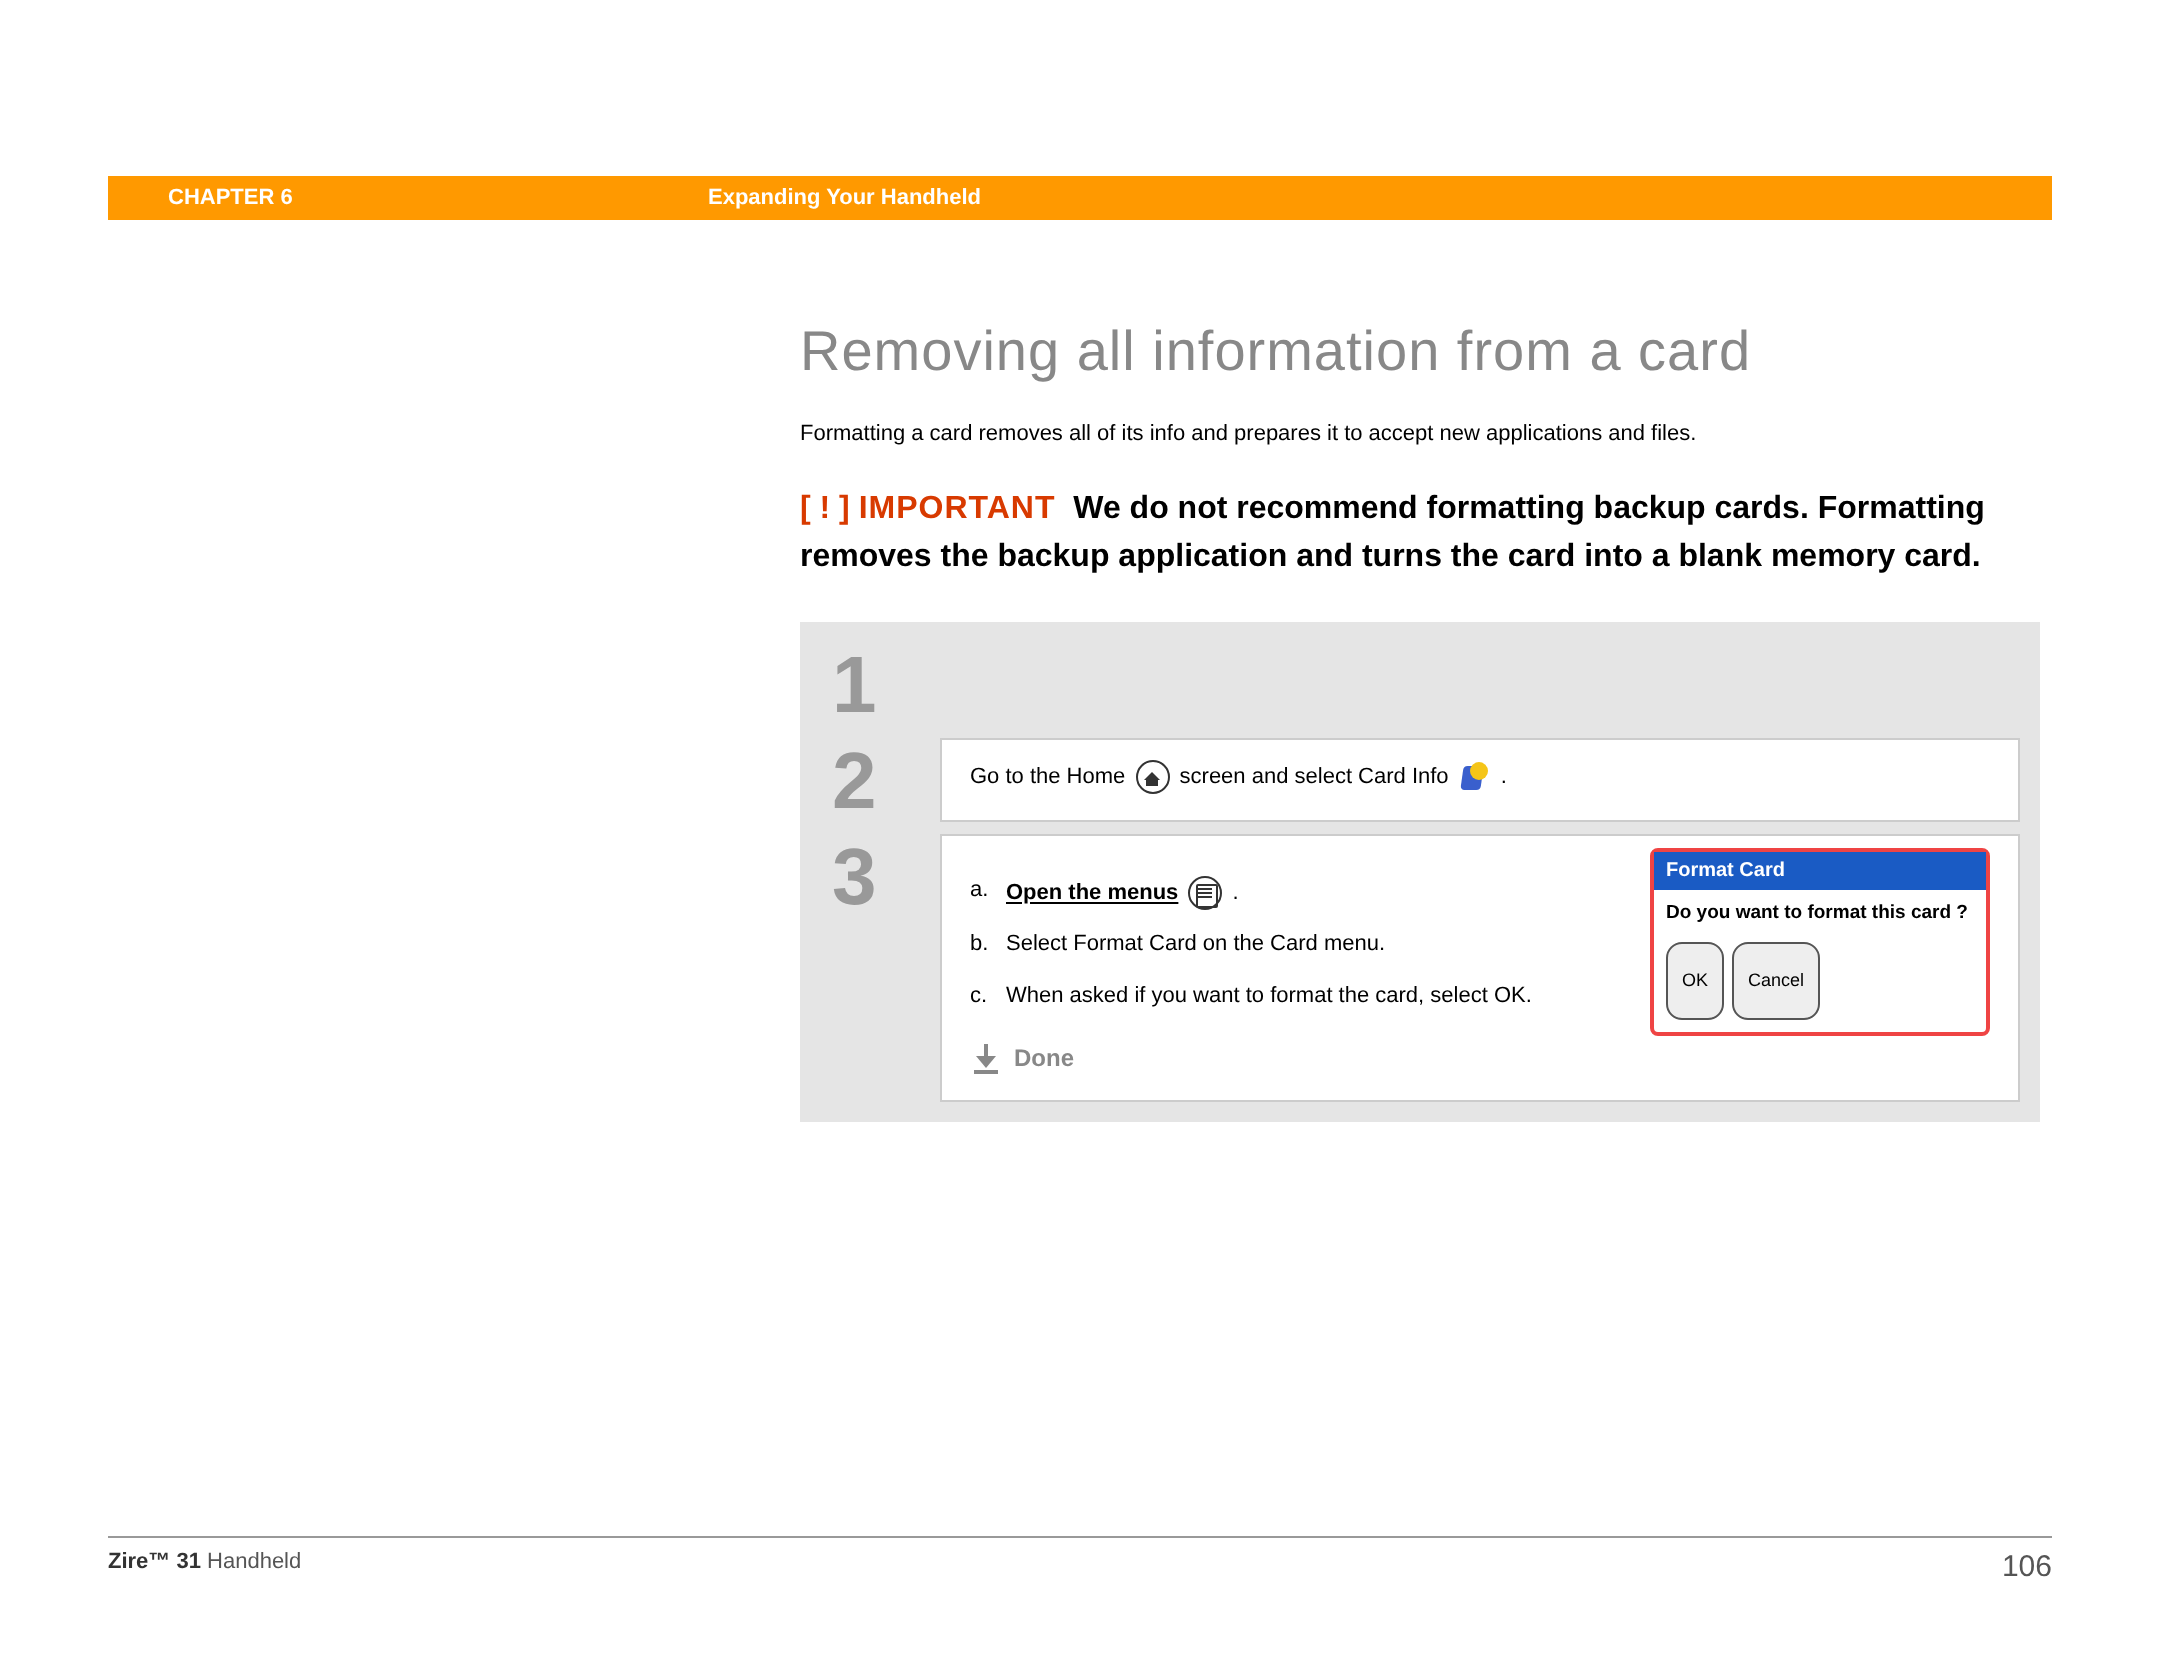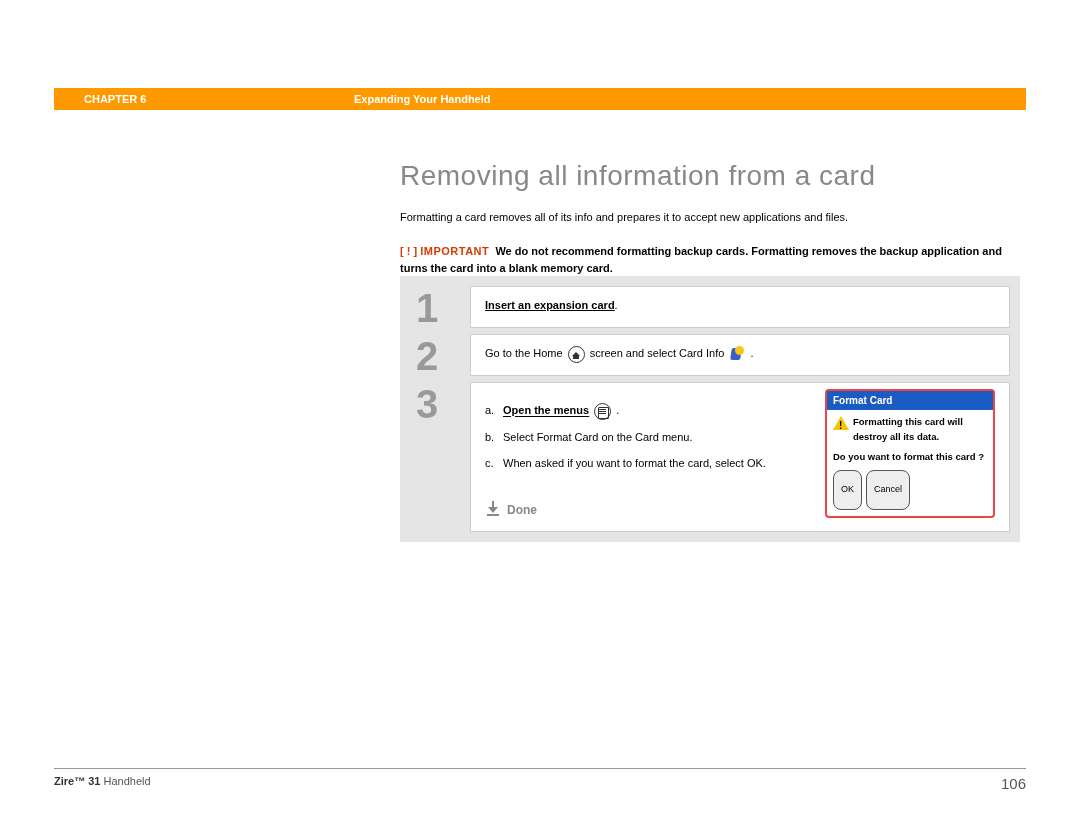--- a/index.html
+++ b/index.html
@@ -42,22 +42,23 @@
     letter-spacing: 0.5px;
     margin-bottom: 14px;
   }
   .intro {
     font-size: 11px;
     margin-bottom: 18px;
     line-height: 1.4;
     margin-top: 18px;
   }
   .important {
-    font-size: 11px;
+    font-size: 16px;
     line-height: 1.5;
+    margin-bottom: 20px;
   }
   .imp-marker { color: #d83a00; font-weight: bold; }
   .imp-label { color: #d83a00; font-weight: bold; letter-spacing: 0.5px;}
   .imp-text { font-weight: bold; }
   .steps-area {
     background: #e5e5e5;
     padding: 10px;
   }
   .step-row {
     display: flex;
@@ -157,21 +158,21 @@
   .dlg-btn {
     border:1px solid #555;border-radius:8px;padding:12px 7px;font-size:9px;
     background:#eee;font-weight:normal;
   }
   .sub-ol { margin-top:10px; }
   .sub-li { display:flex; margin-bottom:10px; font-size:11px; line-height:1.4;}
   .sub-letter { width:18px; flex-shrink:0;}
   .bold { font-weight:bold; }
   .underline { text-decoration: underline; }
   .done-row {
-    display:flex;align-items:flex-start;gap:6px;margin-top:30px;
+    display:flex;align-items:flex-end;gap:6px;margin-top:14px;
     color:#888;font-weight:bold;font-size:12px;
   }
   .done-arrow {
     width:16px;height:16px;position:relative;
   }
   .done-arrow::before{
     content:"";position:absolute;left:7px;top:0;width:2px;height:9px;background:#888;
   }
   .done-arrow::after{
     content:"";position:absolute;left:3px;top:6px;width:0;height:0;
@@ -202,23 +203,20 @@
   <p class="intro">Formatting a card removes all of its info and prepares it to accept new applications and files.</p>
   <p class="important">
     <span class="imp-marker">[ ! ]</span>
     <span class="imp-label">IMPORTANT</span>&nbsp;&nbsp;<span class="imp-text">We do not recommend formatting backup cards. Formatting removes the backup application and turns the card into a blank memory card.</span>
   </p>
 
   <div class="steps-area">
 
     <div class="step-row">
       <div class="step-num">1</div>
-      <div class="step-body">
-        <span class="step-link">Insert an expansion card</span><span>.</span>
-      </div>
     </div>
 
     <div class="step-row">
       <div class="step-num">2</div>
       <div class="step-body">
         <span>Go to the Home </span>
         <span class="iconcircle home"></span>
         <span> screen and select Card Info </span>
         <span class="cardinfo-icon"></span>
         <span> .</span>
@@ -250,24 +248,20 @@
             <div class="done-row">
               <div class="done-arrow">
                   <div class="bar"></div>
                 </div>
               <span>Done</span>
             </div>
           </div>
           <div class="step3-dialog">
             <div class="dlg-title">Format Card</div>
             <div class="dlg-body">
-              <div class="dlg-warn-row">
-                <div class="warn-tri"></div>
-                <div>Formatting this card will destroy all its data.</div>
-              </div>
               <div>Do you want to format this card ?</div>
               <div class="dlg-buttons">
                 <div class="dlg-btn">OK</div>
                 <div class="dlg-btn">Cancel</div>
               </div>
             </div>
           </div>
         </div>
       </div>
     </div>

